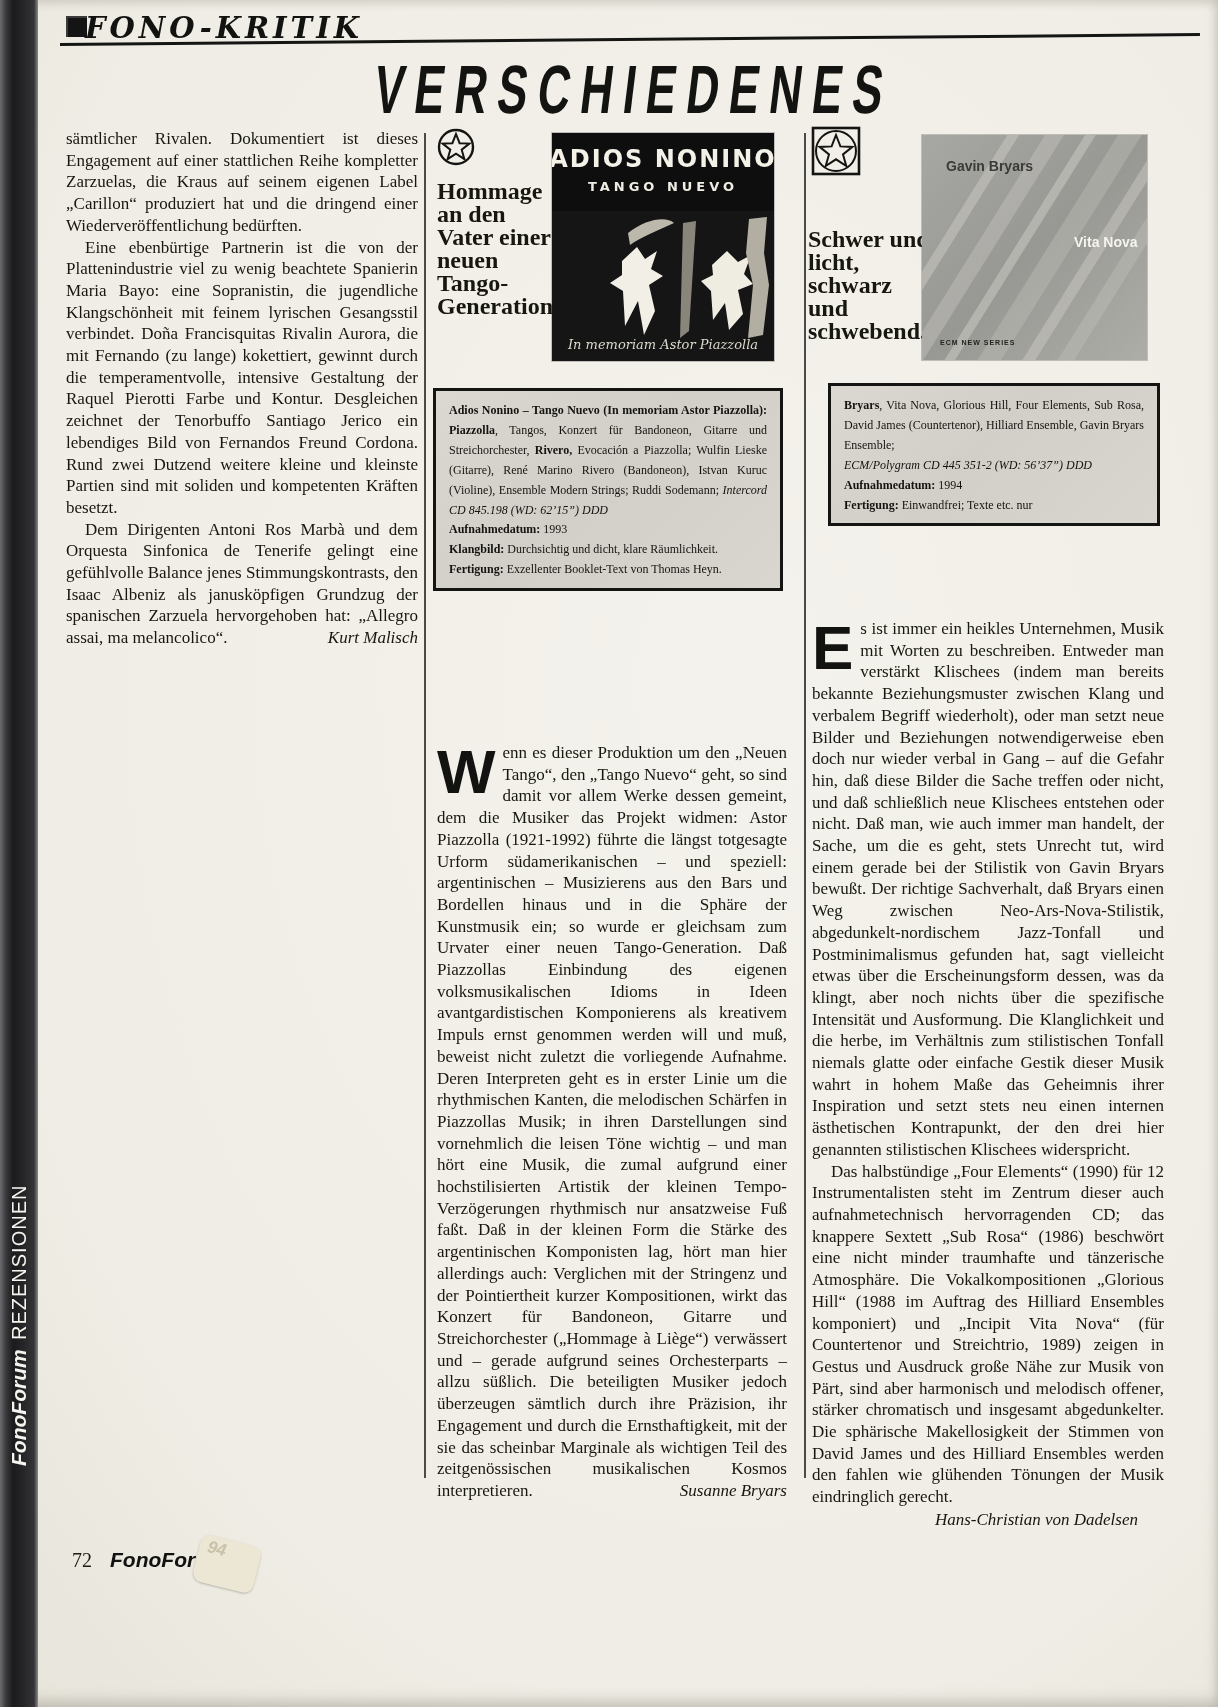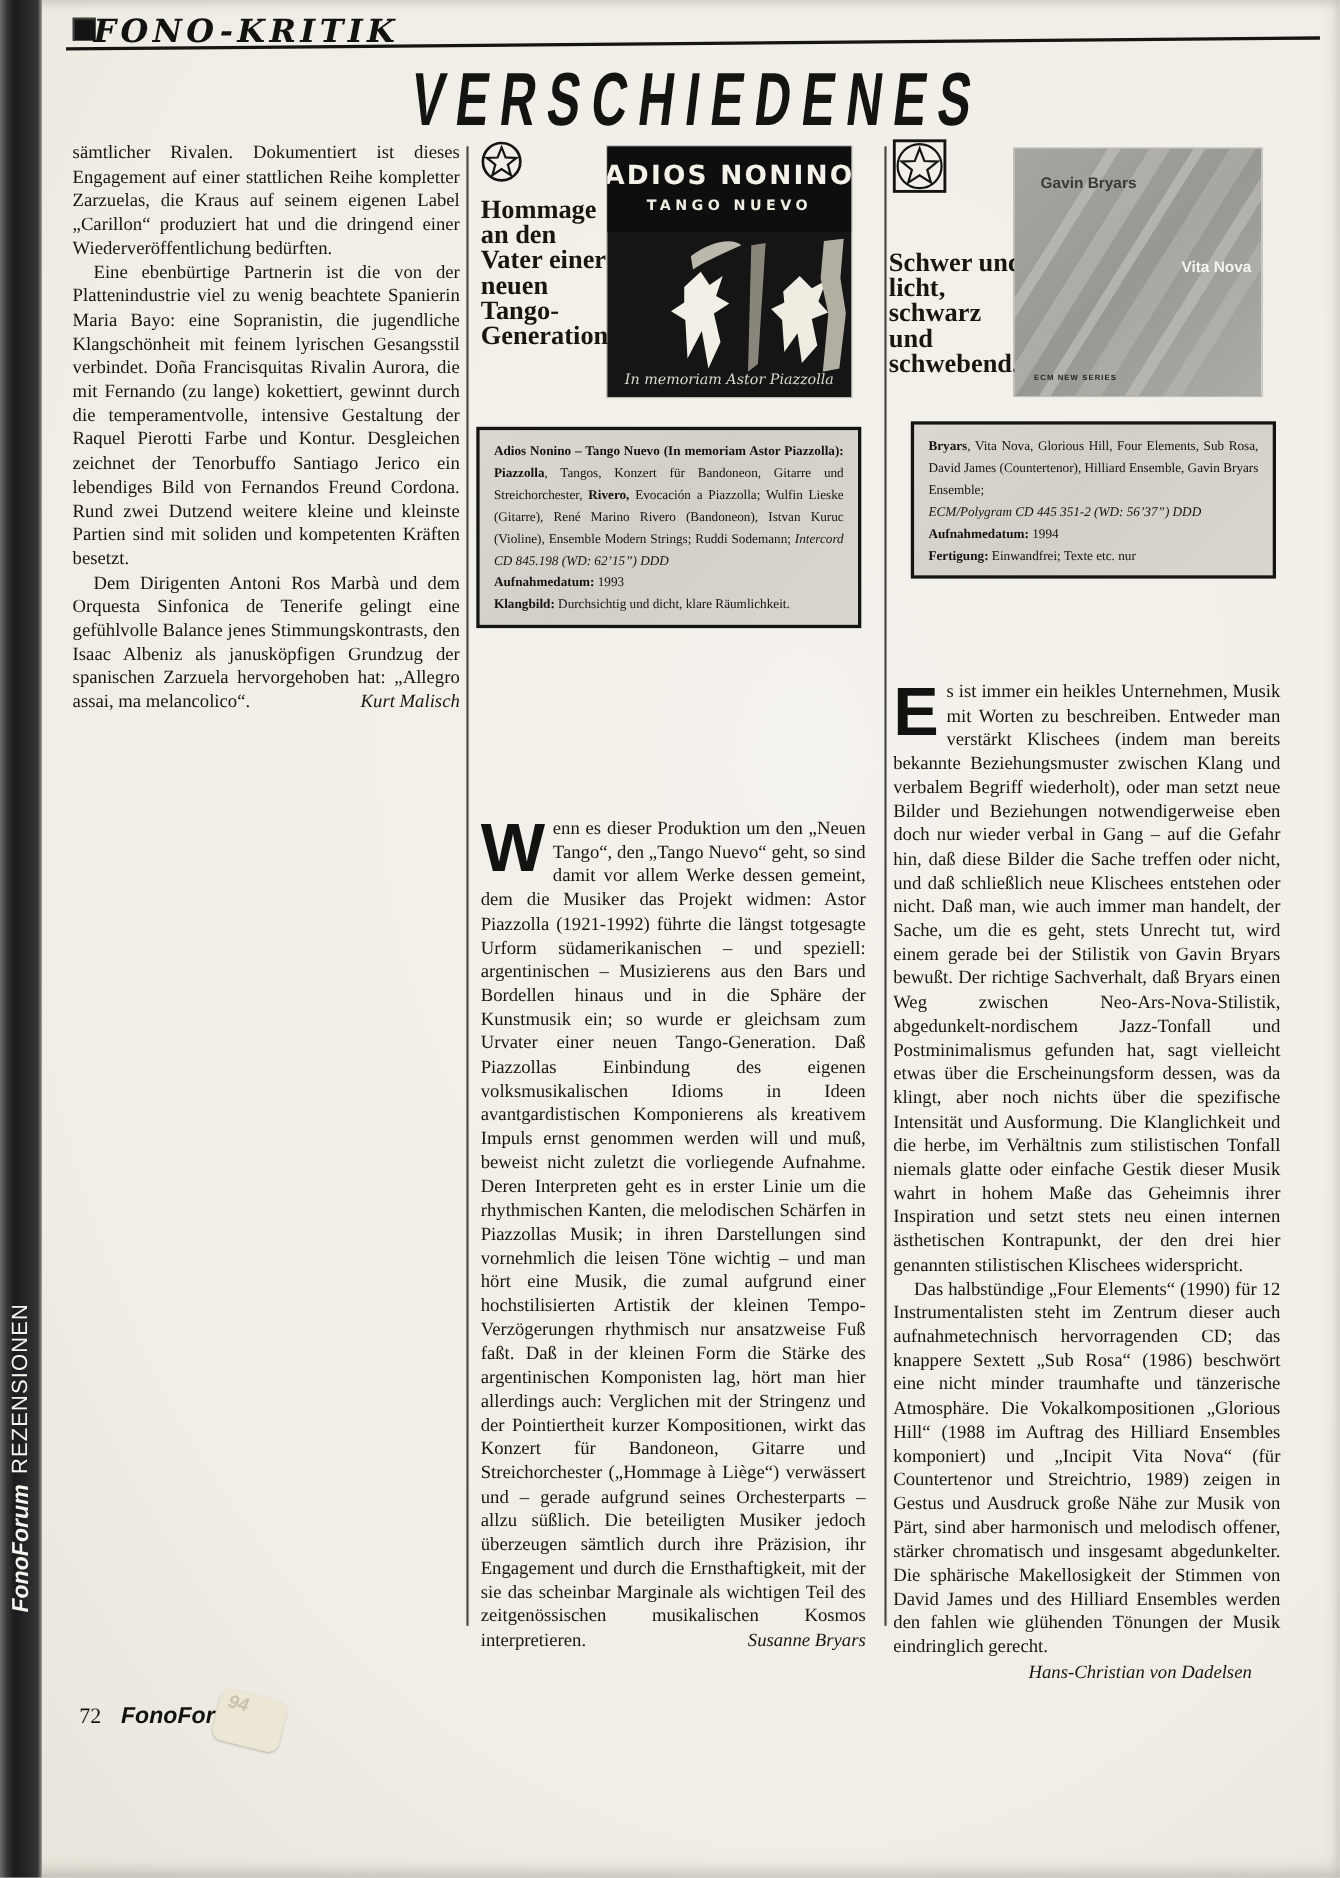--- a/index.html
+++ b/index.html
@@ -138,20 +138,21 @@
     <polygon points="131,90 144,88 137,198 128,205" fill="#8a857b"></polygon>
     <path d="M160,132 L175,118 L186,129 L199,122 L192,141 L201,151 L186,157 L191,181 L177,197 L173,170 L161,187 L159,158 L149,148 L161,142 Z" fill="#efece2"></path>
     <path d="M197,86 L215,84 L212,120 L217,152 L211,202 L196,205 L201,152 L194,120 Z" fill="#b3aea2"></path>
     <text x="111" y="216" text-anchor="middle" fill="#ddd9ce" font-family="DejaVu Serif, serif" font-style="italic" font-size="13">In memoriam Astor Piazzolla</text>
   </svg>
 
   <div class="infobox box-tango">
     <p><span class="bd">Adios Nonino – Tango Nuevo (In memoriam Astor Piazzolla): Piazzolla</span><span>, Tangos, Konzert für Bandoneon, Gitarre und Streichorchester, </span><span class="bd">Rivero,</span><span> Evocación a Piazzolla; Wulfin Lieske (Gitarre), René Marino Rivero (Bandoneon), Istvan Kuruc (Violine), Ensemble Modern Strings; Ruddi Sodemann; </span><span class="it">Intercord CD 845.198 (WD: 62’15”) DDD</span></p>
     <p class="boxrow"><span class="bd">Aufnahmedatum:</span><span> 1993</span></p>
     <p class="boxrow"><span class="bd">Klangbild:</span><span> Durchsichtig und dicht, klare Räumlichkeit.</span></p>
+    <p class="boxrow"><span class="bd">Fertigung:</span><span> Exzellenter Booklet-Text von Thomas Heyn.</span></p>
   </div>
 
   <div class="art-tango bodytext">
     <p><span class="dropcap">W</span><span>enn es dieser Produktion um den „Neuen Tango“, den „Tango Nuevo“ geht, so sind damit vor allem Werke dessen gemeint, dem die Musiker das Projekt widmen: Astor Piazzolla (1921-1992) führte die längst totgesagte Urform südamerikanischen – und speziell: argentinischen – Musizierens aus den Bars und Bordellen hinaus und in die Sphäre der Kunstmusik ein; so wurde er gleichsam zum Urvater einer neuen Tango-Generation. Daß Piazzollas Einbindung des eigenen volksmusikalischen Idioms in Ideen avantgardistischen Komponierens als kreativem Impuls ernst genommen werden will und muß, beweist nicht zuletzt die vorliegende Aufnahme. Deren Interpreten geht es in erster Linie um die rhythmischen Kanten, die melodischen Schärfen in Piazzollas Musik; in ihren Darstellungen sind vornehmlich die leisen Töne wichtig – und man hört eine Musik, die zumal aufgrund einer hochstilisierten Artistik der kleinen Tempo-Verzögerungen rhythmisch nur ansatzweise Fuß faßt. Daß in der kleinen Form die Stärke des argentinischen Komponisten lag, hört man hier allerdings auch: Verglichen mit der Stringenz und der Pointiertheit kurzer Kompositionen, wirkt das Konzert für Bandoneon, Gitarre und Streichorchester („Hommage à Liège“) verwässert und – gerade aufgrund seines Orchesterparts – allzu süßlich. Die beteiligten Musiker jedoch überzeugen sämtlich durch ihre Präzision, ihr Engagement und durch die Ernsthaftigkeit, mit der sie das scheinbar Marginale als wichtigen Teil des zeitgenössischen musikalischen Kosmos interpretieren.</span></p>
     <span class="sig">Susanne Bryars</span>
   </div>
 
   <svg class="rate-icon" style="left:811px;top:126px" width="50" height="50" viewBox="0 0 50 50">
     <rect x="2" y="2" width="46" height="46" fill="none" stroke="#141412" stroke-width="2.6"></rect>
     <circle cx="25" cy="25" r="20" fill="none" stroke="#141412" stroke-width="2"></circle>

